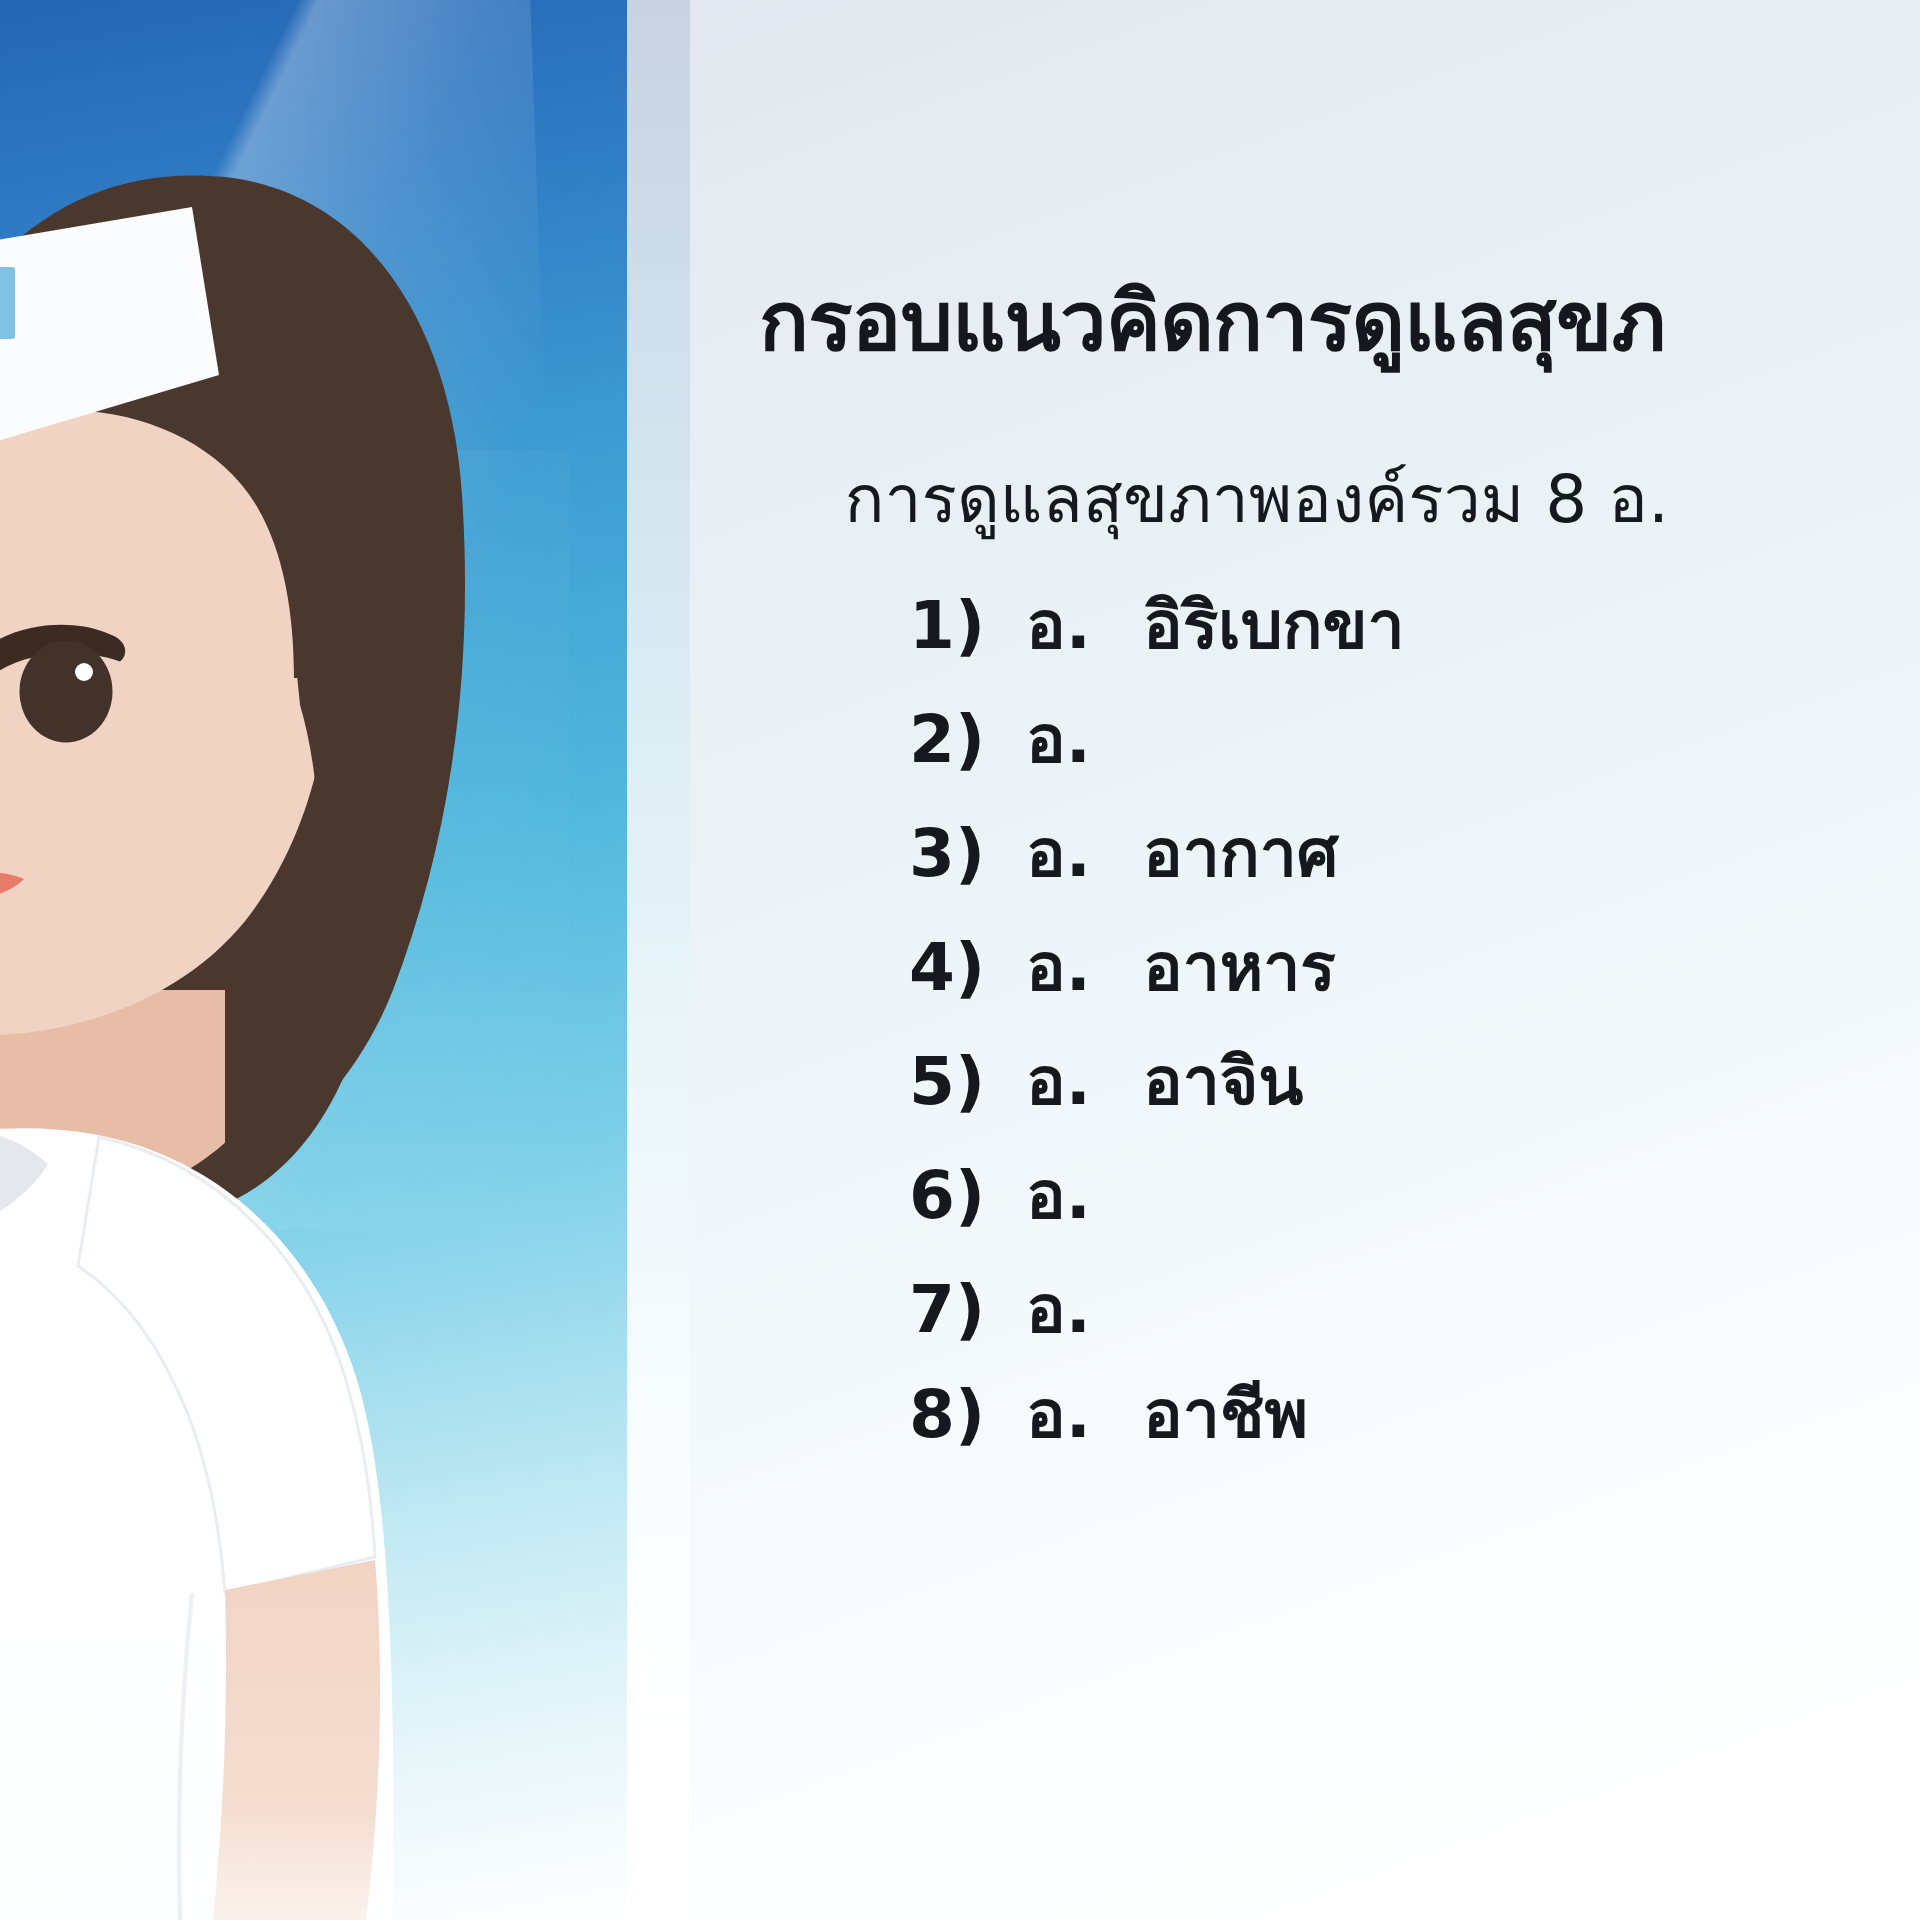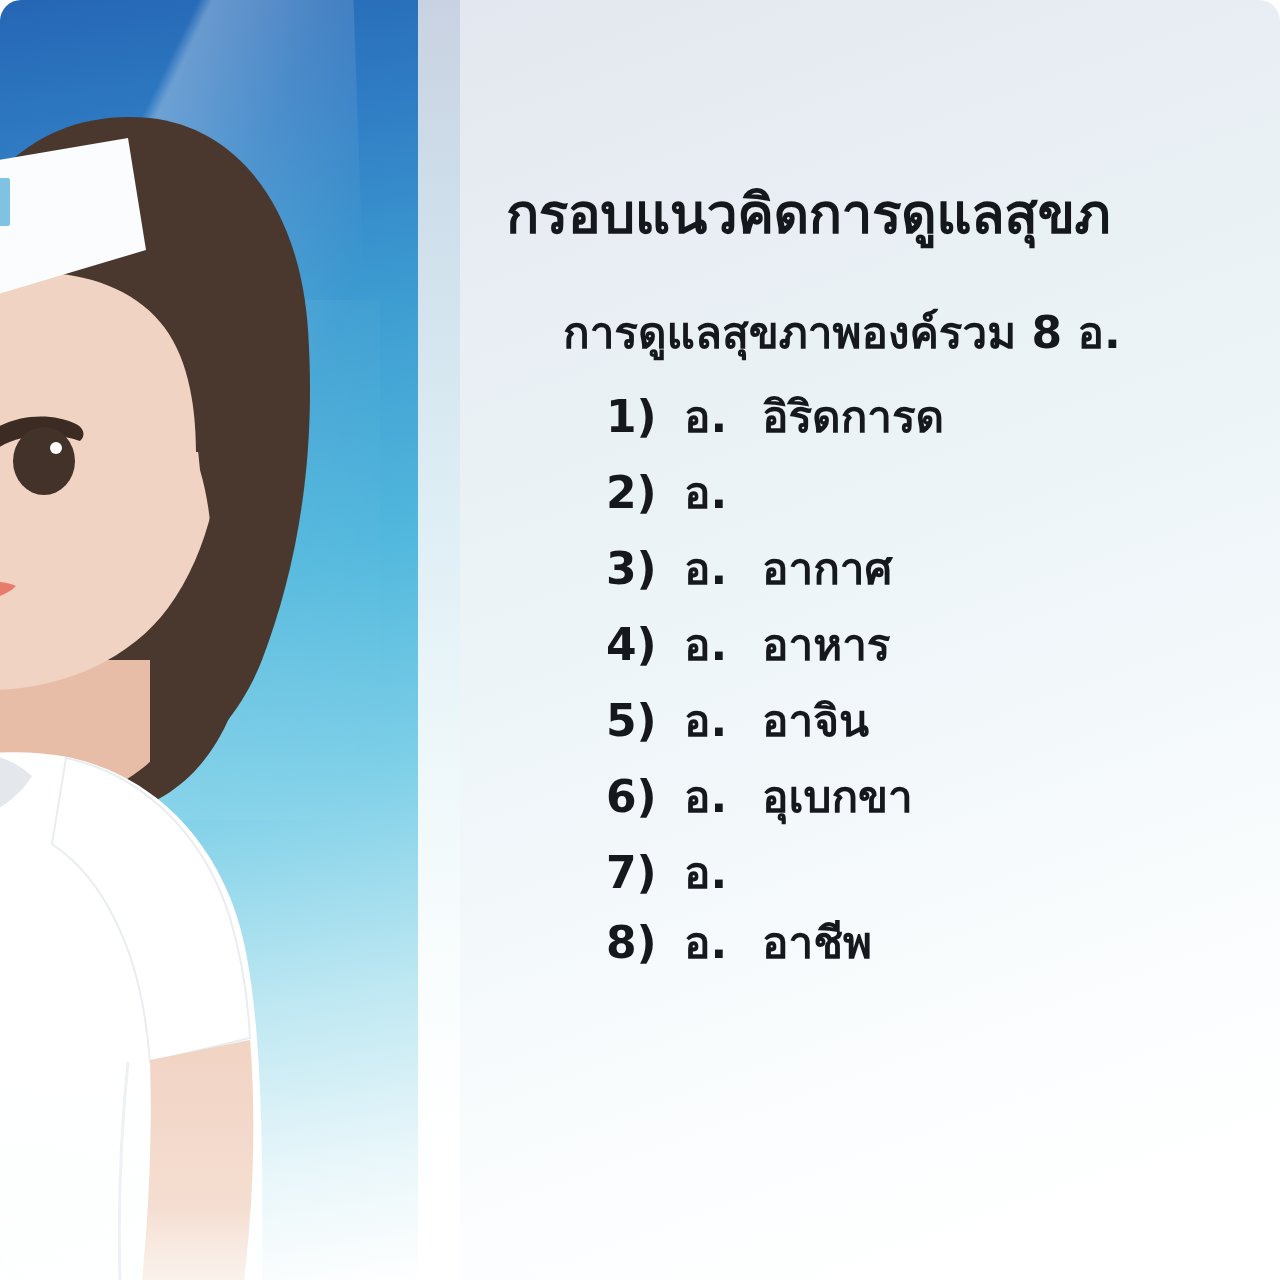--- a/index.html
+++ b/index.html
@@ -9,21 +9,20 @@
   }
   body {
     font-family: "DejaVu Sans", "Liberation Sans", sans-serif;
   }
   #slide {
     position: relative;
     width: 1280px;
     height: 1280px;
     overflow: hidden;
     background: #ffffff;
-    border-radius: 21px;
   }
 
   
   .left-panel {
     position: absolute;
     left: 0;
     top: 0;
     width: 432px;
     height: 1280px;
     overflow: hidden;
@@ -118,21 +117,21 @@
     color: #14181c;
     white-space: nowrap;
     letter-spacing: -0.5px;
     line-height: 1.05;
   }
   .subtitle {
     position: absolute;
     left: 103px;
     top: 297px;
     font-size: 44px;
-    font-weight: 700;
+    font-weight: 400;
     color: #15191d;
     white-space: nowrap;
     letter-spacing: 0px;
   }
 
   .item-list {
     position: absolute;
     left: 146px;
     top: 381px;
     width: 640px;
@@ -250,21 +249,21 @@
 
     <div class="title">กรอบแนวคิดการดูแลสุขภ</div>
 
     <div class="subtitle">การดูแลสุขภาพองค์รวม 8 อ.</div>
 
     <div class="item-list">
 
       <div class="list-item">
         <span class="item-num">1)</span>
         <span class="item-prefix">อ.</span>
-        <span class="item-text">อิริดการด</span>
+        <span class="item-text">อิริเบกขา</span>
       </div>
 
       <div class="list-item">
         <span class="item-num">2)</span>
         <span class="item-prefix">อ.</span>
       </div>
 
       <div class="list-item">
         <span class="item-num">3)</span>
         <span class="item-prefix">อ.</span>
@@ -279,21 +278,20 @@
 
       <div class="list-item">
         <span class="item-num">5)</span>
         <span class="item-prefix">อ.</span>
         <span class="item-text">อาจิน</span>
       </div>
 
       <div class="list-item">
         <span class="item-num">6)</span>
         <span class="item-prefix">อ.</span>
-        <span class="item-text">อุเบกขา</span>
       </div>
 
       <div class="list-item tight">
         <span class="item-num">7)</span>
         <span class="item-prefix">อ.</span>
       </div>
 
       <div class="list-item tight">
         <span class="item-num">8)</span>
         <span class="item-prefix">อ.</span>

